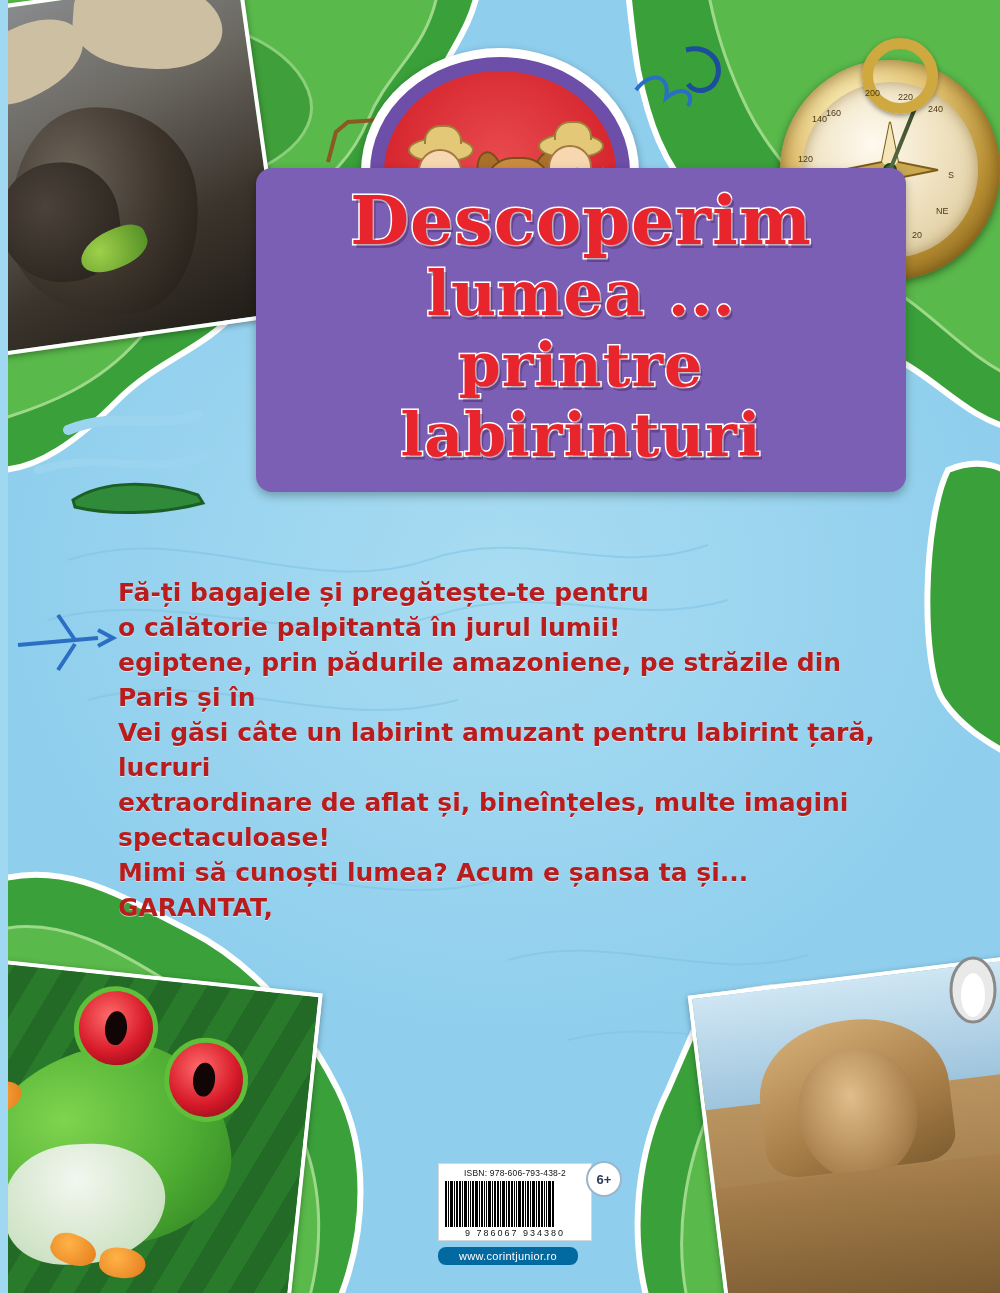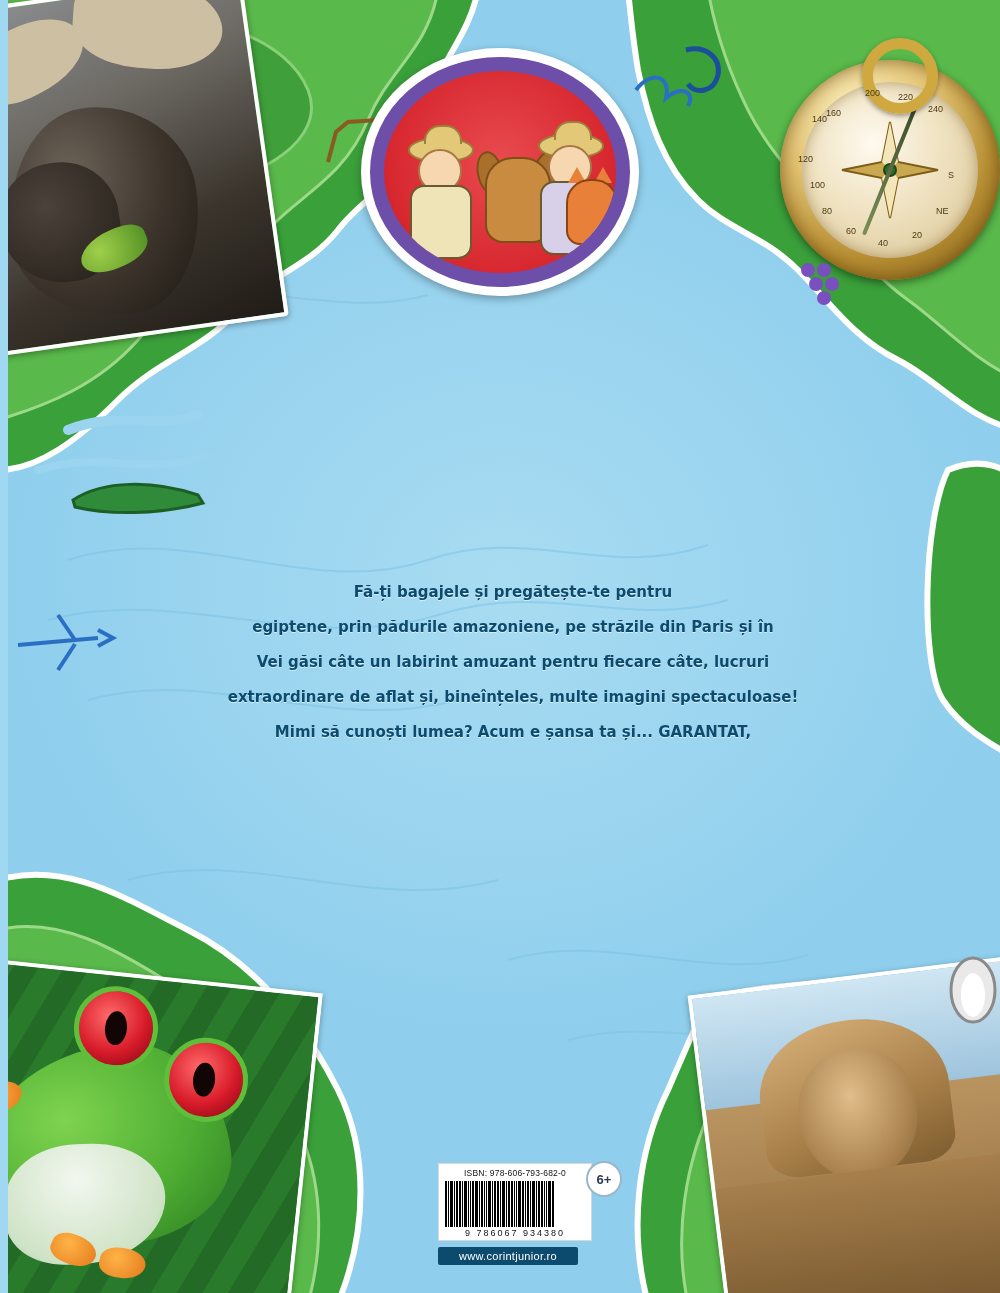--- a/index.html
+++ b/index.html
@@ -169,40 +169,40 @@
     letter-spacing:1px;
     text-shadow:3px 4px 0 rgba(60,20,70,.35);
   }
   .banner .l1{font-size:68px;line-height:76px;}
   .banner .l2{font-size:62px;line-height:72px;}
   .banner .l3{font-size:60px;line-height:70px;}
 
   
   .blurb{
     position:absolute;left:110px;top:575px;width:790px;z-index:6;
-    text-align:center;color:#0c4a6e;
+    text-align:left;color:#b91c1c;
     font-family:"DejaVu Sans", sans-serif;
-    font-size:15px;line-height:35px;font-weight:600;
+    font-size:25px;line-height:35px;font-weight:600;
     text-shadow:0 1px 0 rgba(255,255,255,.55);
   }
   .blurb p{margin:0;}
 
   
   .isbn-box{
     position:absolute;left:430px;bottom:52px;width:140px;z-index:8;
     background:#fff;padding:4px 6px 2px;border:1px solid #d8d8d8;
   }
   .isbn-box .t{font-size:8.5px;color:#111;text-align:center;letter-spacing:.2px;}
   .bars{height:46px;display:flex;gap:1px;align-items:flex-end;margin:3px 0 1px;}
   .bars i{display:block;background:#000;height:100%;}
   .isbn-box .num{font-size:9px;letter-spacing:2px;text-align:center;color:#111;}
   .site{
     position:absolute;left:430px;bottom:28px;width:140px;z-index:8;
-    background:#0c4a6e;color:#fff;font-size:11px;text-align:center;
-    padding:3px 0;border-radius:2px;letter-spacing:.3px;
+    background:#0369a1;color:#fff;font-size:11px;text-align:center;
+    padding:3px 0;border-radius:8px;letter-spacing:.3px;
   }
   .age{
     position:absolute;left:578px;bottom:96px;width:32px;height:32px;border-radius:50%;
     background:#fff;border:2px solid #9ab6cc;color:#2b3a55;font-size:13px;font-weight:bold;
     display:flex;align-items:center;justify-content:center;z-index:8;
   }
 
   
   .doodle{position:absolute;z-index:2;}
 </style>
@@ -358,32 +358,38 @@
         </div>
 
         <div class="cat">
           <div class="ear" style="left:6px;top:4px;"></div>
           <div class="ear" style="left:32px;top:4px;"></div>
           <div class="bod"></div>
         </div>
       </div>
     </div>
 
+    <div class="banner">
+      <div class="line l1">Descoperim</div>
+      <div class="line l2">lumea ...</div>
+      <div class="line l3">printre labirinturi</div>
+    </div>
   </div>
 
   <div class="blurb">
     <p>Fă-ți bagajele și pregătește-te pentru</p>
+    <p>o călătorie palpitantă în jurul lumii!</p>
     <p>egiptene, prin pădurile amazoniene, pe străzile din Paris și în</p>
-    <p>Vei găsi câte un labirint amuzant pentru fiecare câte, lucruri</p>
+    <p>Vei găsi câte un labirint amuzant pentru labirint țară, lucruri</p>
     <p>extraordinare de aflat și, bineînțeles, multe imagini spectaculoase!</p>
     <p>Mimi să cunoști lumea? Acum e șansa ta și... GARANTAT,</p>
   </div>
 
   <div class="isbn-box">
-    <div class="t">ISBN: 978-606-793-682-0</div>
+    <div class="t">ISBN: 978-606-793-438-2</div>
     <div class="bars">
       <i style="width:2px"></i>
         <i style="width:1px"></i>
         <i style="width:3px"></i>
         <i style="width:1px"></i>
       <i style="width:2px"></i>
         <i style="width:2px"></i>
         <i style="width:1px"></i>
         <i style="width:3px"></i>
       <i style="width:1px"></i>

